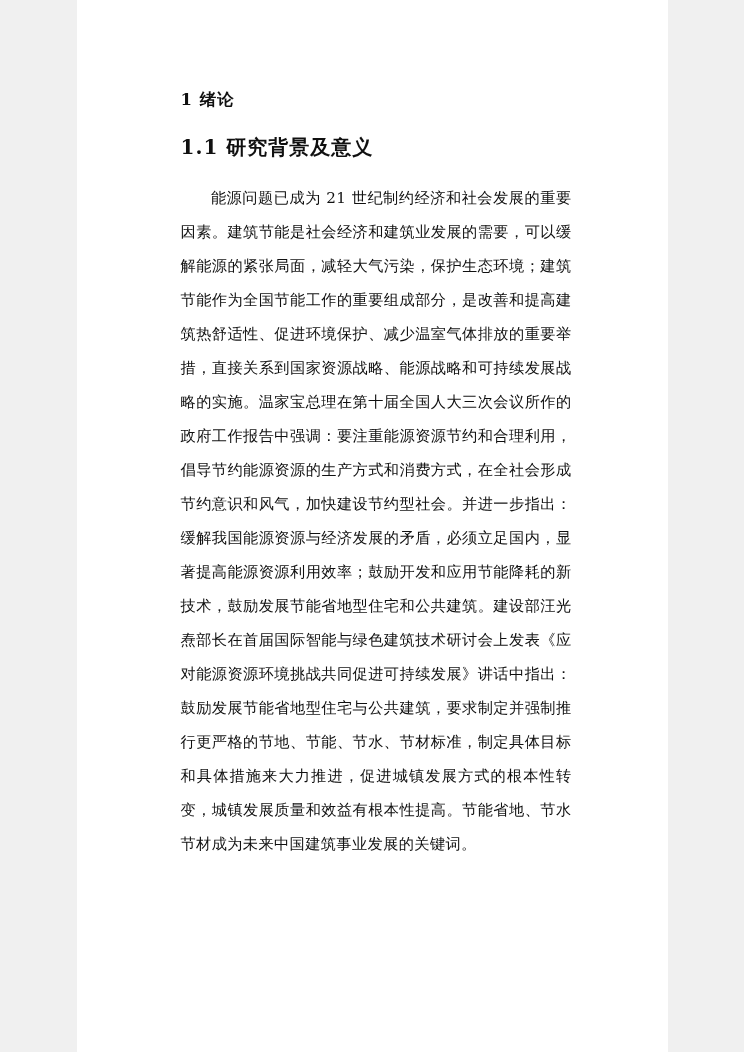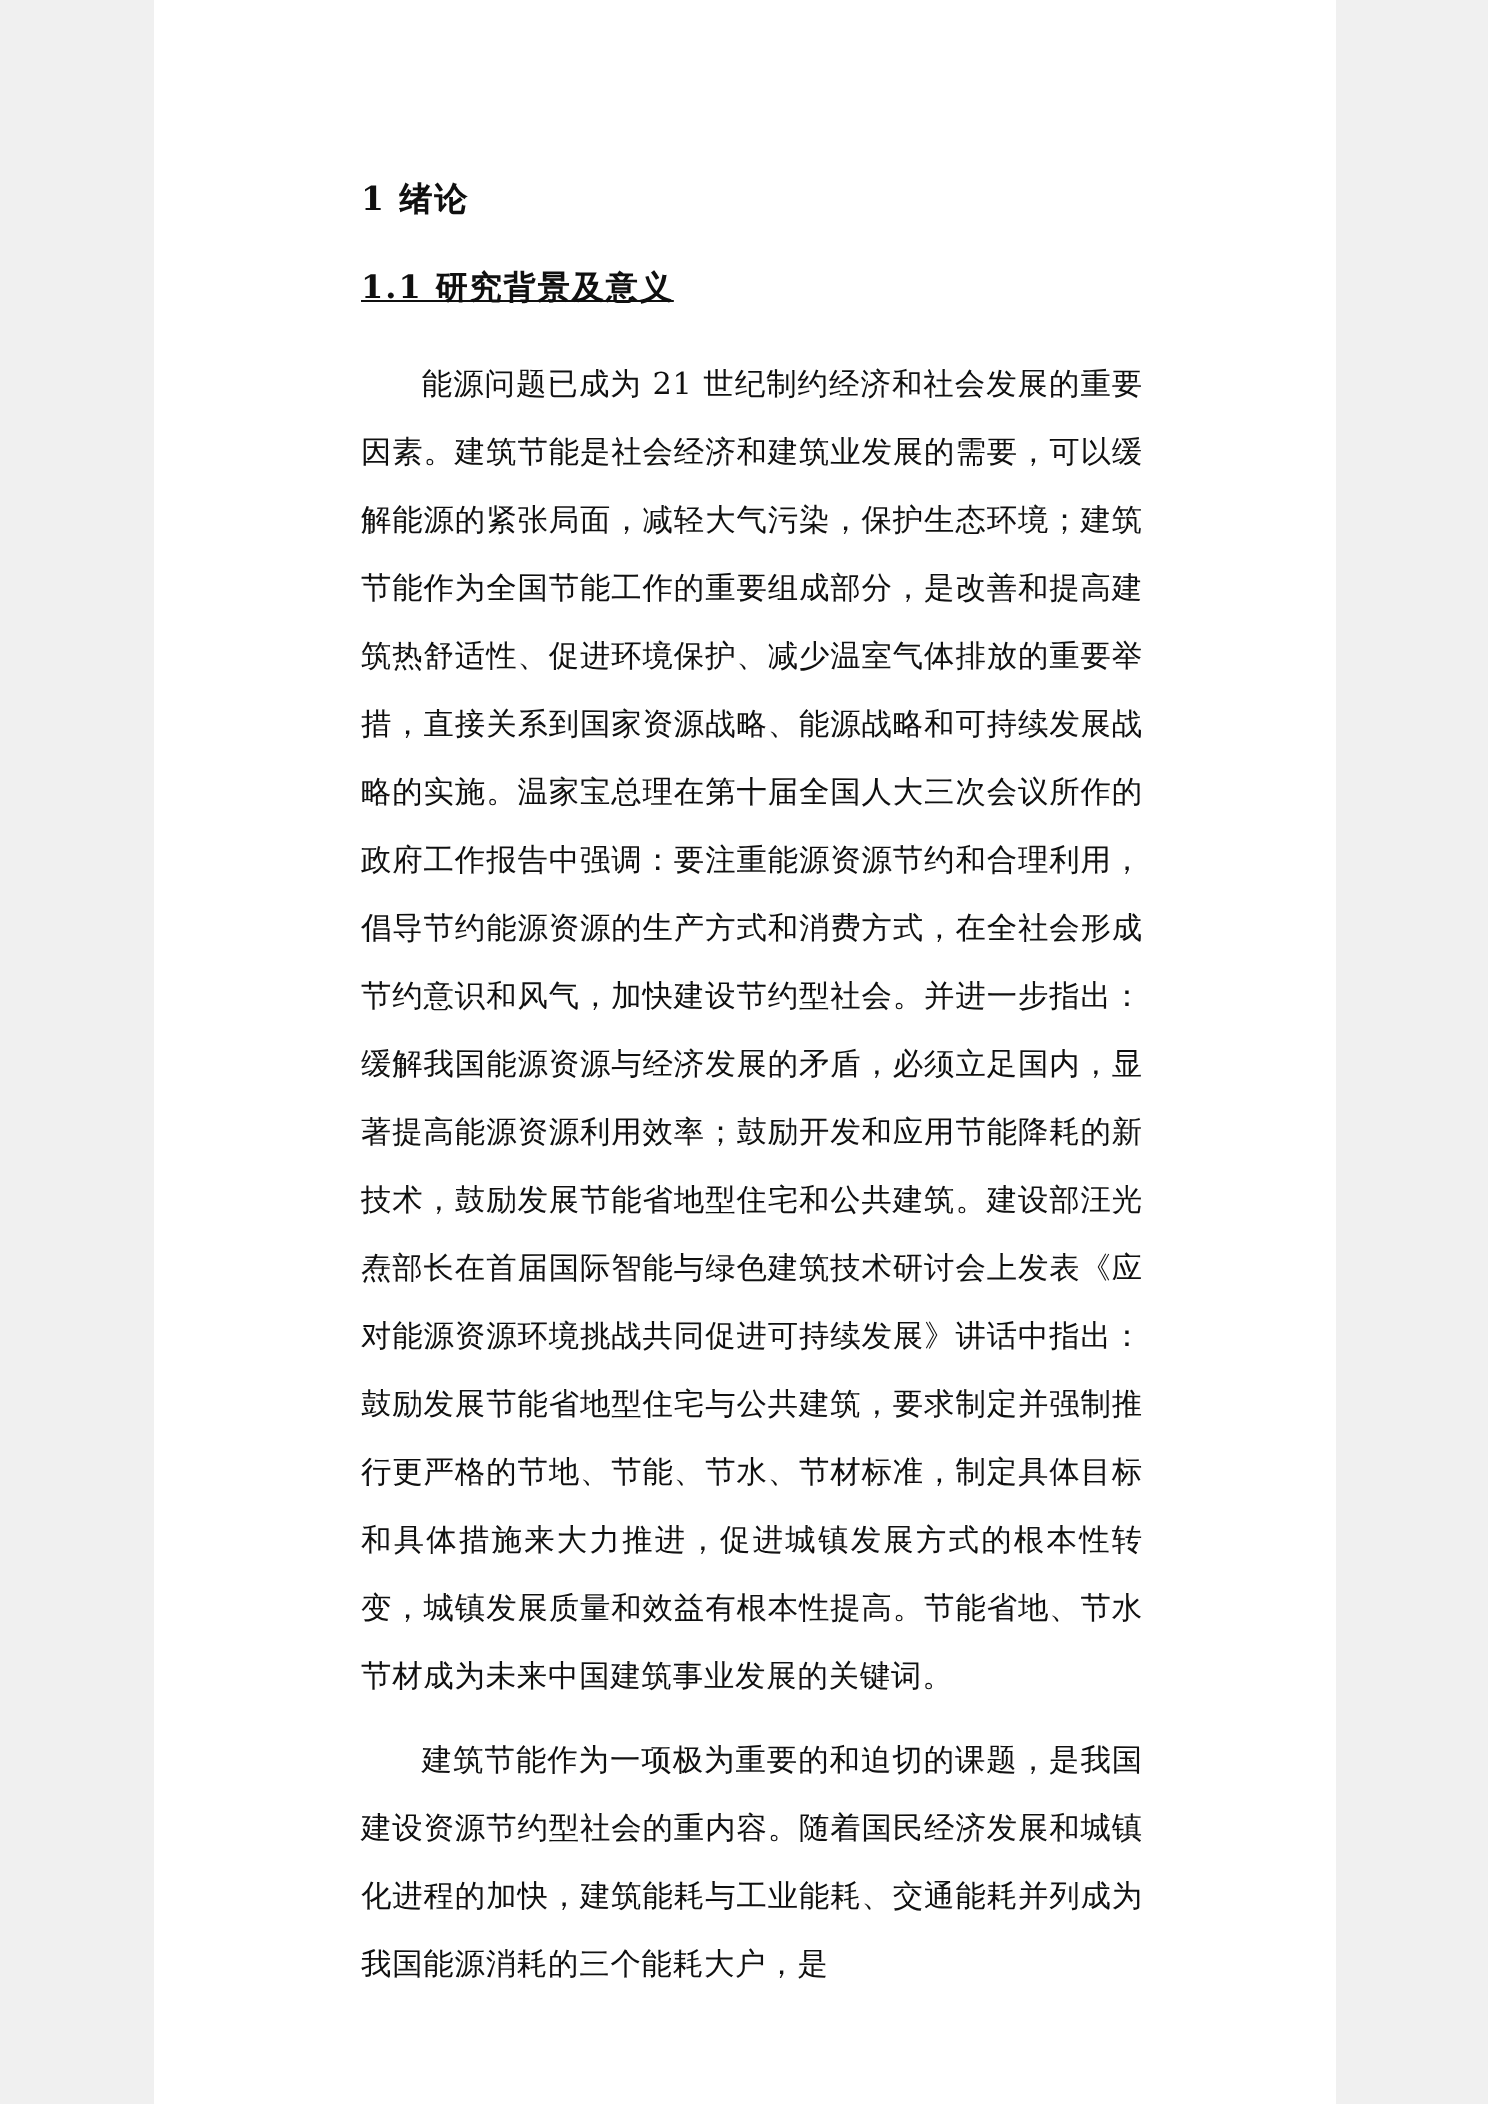--- a/index.html
+++ b/index.html
@@ -23,26 +23,25 @@
     width: 100%;
   }
   h1.heading-1 {
     font-size: 16.5px;
     font-weight: bold;
     margin: 0 0 22px 0;
     letter-spacing: 1px;
     line-height: 1.4;
   }
   h2.heading-2 {
-    font-size: 16px;
+    font-size: 20px;
     font-weight: bold;
     margin: 17px 0 20px 0;
     letter-spacing: 1px;
     line-height: 1.4;
-    text-decoration: underline;
   }
   p.body-para {
     font-size: 15.2px;
     line-height: 34px;
     margin: 0 0 8px 0;
     text-align: justify;
     text-justify: inter-ideograph;
     text-indent: 2em;
     letter-spacing: 0.4px;
   }
@@ -51,15 +50,14 @@
   }
 </style>
 </head>
 <body>
 
 <div class="page">
   <div class="doc-body">
     <h1 class="heading-1">1 绪论</h1>
     <h2 class="heading-2">1.1 研究背景及意义</h2>
     <p class="body-para">能源问题已成为 21 世纪制约经济和社会发展的重要因素。建筑节能是社会经济和建筑业发展的需要，可以缓解能源的紧张局面，减轻大气污染，保护生态环境；建筑节能作为全国节能工作的重要组成部分，是改善和提高建筑热舒适性、促进环境保护、减少温室气体排放的重要举措，直接关系到国家资源战略、能源战略和可持续发展战略的实施。温家宝总理在第十届全国人大三次会议所作的政府工作报告中强调：要注重能源资源节约和合理利用，倡导节约能源资源的生产方式和消费方式，在全社会形成节约意识和风气，加快建设节约型社会。并进一步指出：缓解我国能源资源与经济发展的矛盾，必须立足国内，显著提高能源资源利用效率；鼓励开发和应用节能降耗的新技术，鼓励发展节能省地型住宅和公共建筑。建设部汪光焘部长在首届国际智能与绿色建筑技术研讨会上发表《应对能源资源环境挑战共同促进可持续发展》讲话中指出：鼓励发展节能省地型住宅与公共建筑，要求制定并强制推行更严格的节地、节能、节水、节材标准，制定具体目标和具体措施来大力推进，促进城镇发展方式的根本性转变，城镇发展质量和效益有根本性提高。节能省地、节水节材成为未来中国建筑事业发展的关键词。</p>
-    <p class="body-para">建筑节能作为一项极为重要的和迫切的课题，是我国建设资源节约型社会的重内容。随着国民经济发展和城镇化进程的加快，建筑能耗与工业能耗、交通能耗并列成为我国能源消耗的三个能耗大户，是</p>
   </div>
 </div>
 
 </body></html>

